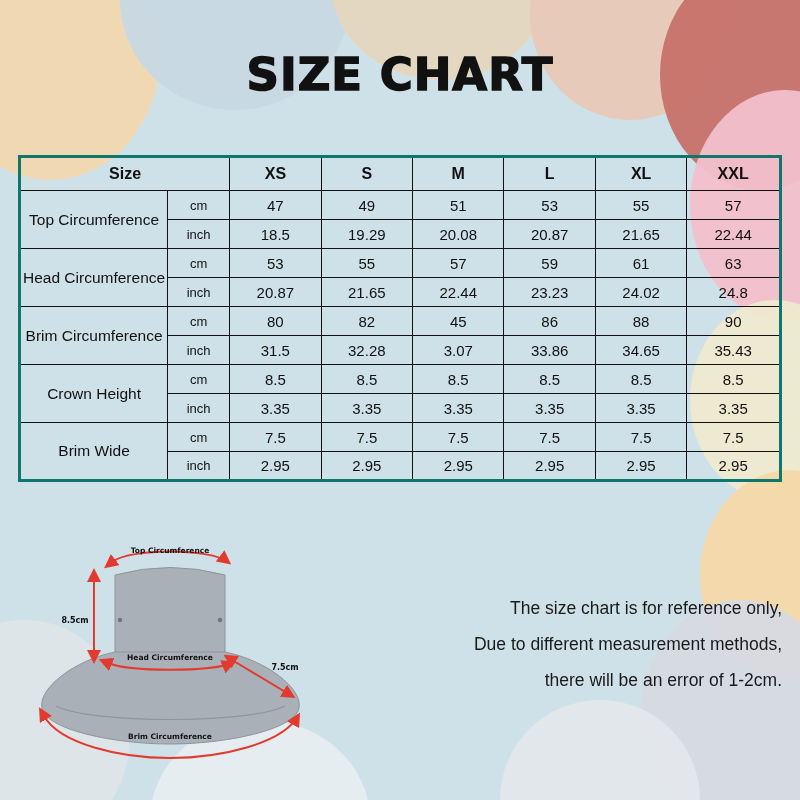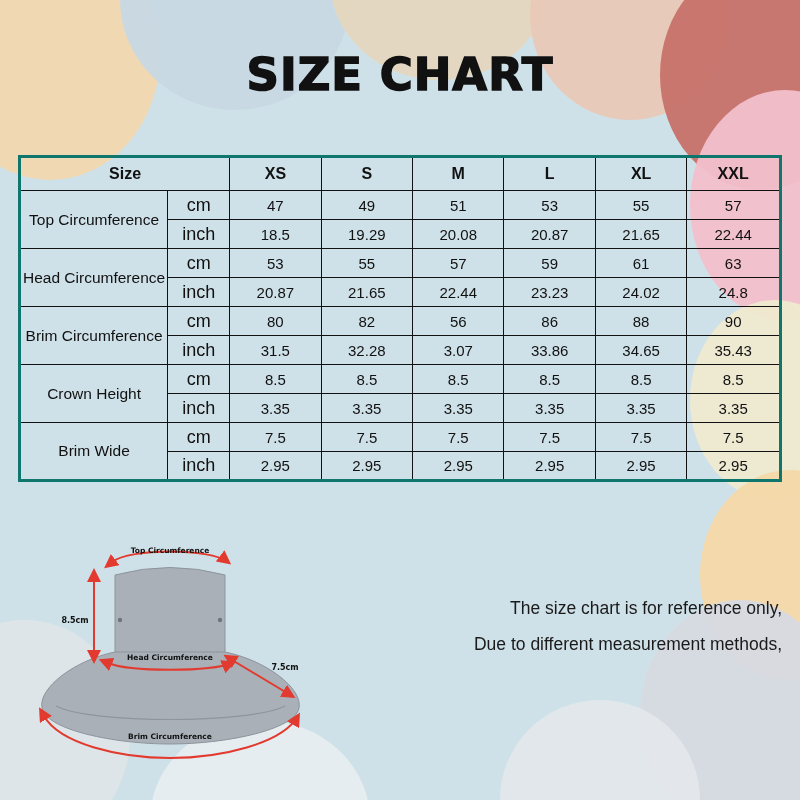--- a/index.html
+++ b/index.html
@@ -69,21 +69,21 @@
   }
   .outer-border {
     border: 3px solid #0f766e;
   }
   td.rowlabel {
     font-size: 15.5px;
     line-height: 1.15;
     padding: 0 4px;
   }
   td.unit {
-    font-size: 18px;
+    font-size: 13px;
     width: 62px;
   }
   col.c-label { width: 148px; }
   col.c-unit  { width: 62px; }
 
   
   .note {
     position: absolute;
     left: 372px;
     top: 590px;
@@ -189,21 +189,21 @@
           <td>23.23</td>
           <td>24.02</td>
           <td>24.8</td>
         </tr>
 
         <tr>
           <td class="rowlabel" rowspan="2">Brim Circumference</td>
           <td class="unit">cm</td>
           <td>80</td>
           <td>82</td>
-          <td>56</td>
+          <td>45</td>
           <td>86</td>
           <td>88</td>
           <td>90</td>
         </tr>
         <tr>
           <td class="unit">inch</td>
           <td>31.5</td>
           <td>32.28</td>
           <td>3.07</td>
           <td>33.86</td>
@@ -286,15 +286,16 @@
       <text x="265" y="150" text-anchor="middle" font-family="DejaVu Sans, sans-serif" font-size="8" font-weight="bold" fill="#111">7.5cm</text>
 
       <path d="M24 196 C40 224 100 238 150 238 C200 238 262 224 278 196" fill="none" stroke="#e23a2e" stroke-width="2" marker-start="url(#arrowRedStart)" marker-end="url(#arrowRed)"></path>
       <text x="150" y="219" text-anchor="middle" font-family="DejaVu Sans, sans-serif" font-size="7.5" font-weight="bold" fill="#111">Brim Circumference</text>
     </svg>
   </div>
 
   <div class="note">
     <div>The size chart is for reference only,</div>
     <div>Due to different measurement methods,</div>
+    <div>there will be an error of 1-2cm.</div>
   </div>
 
 </div>
 
 </body></html>

